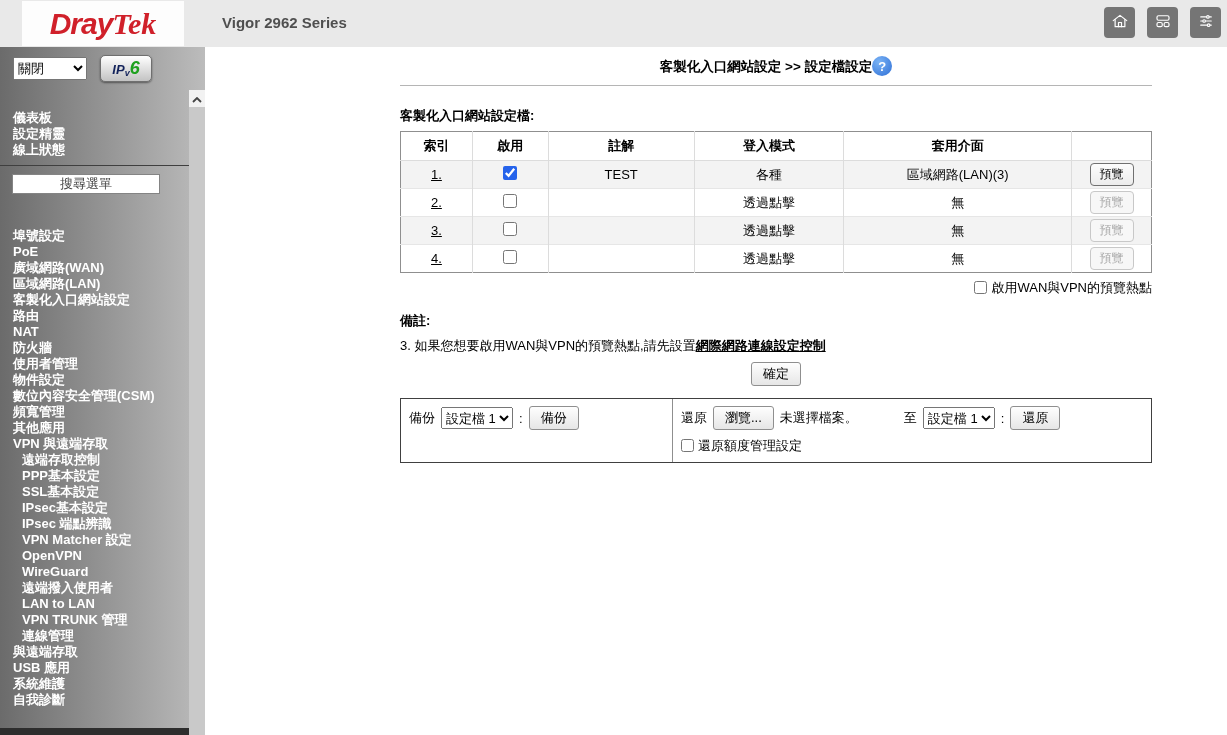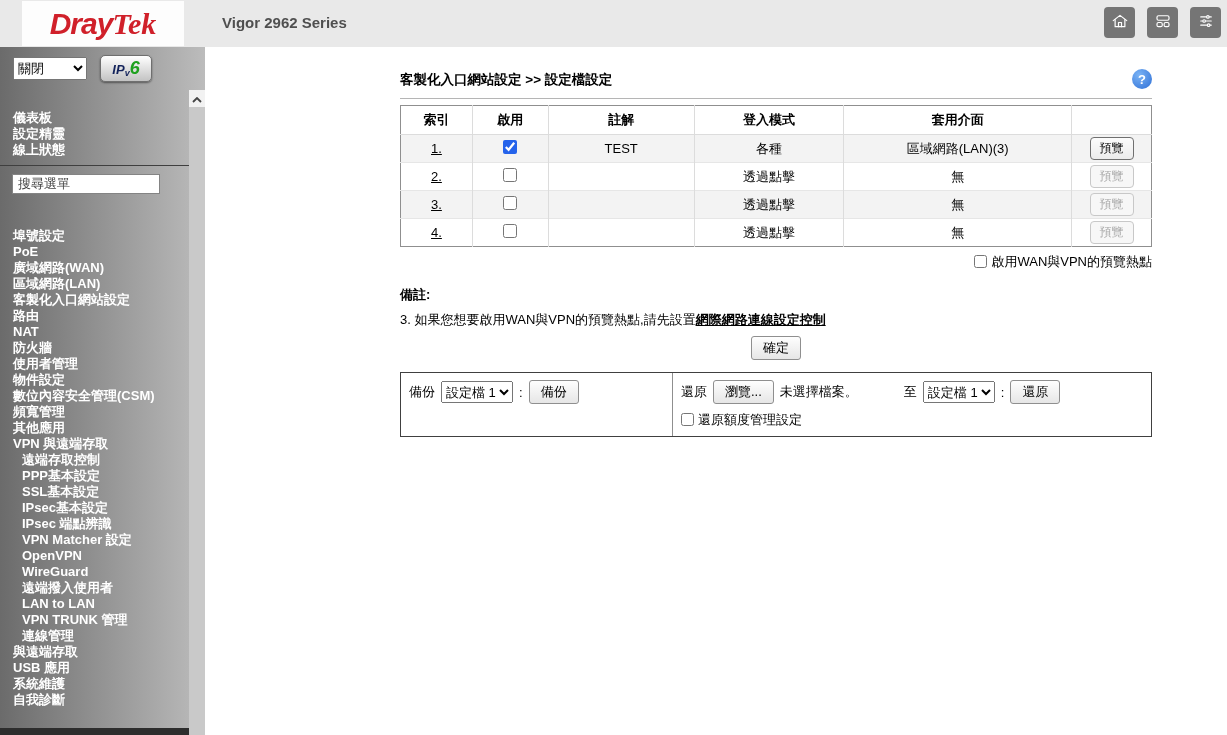--- a/index.html
+++ b/index.html
@@ -27,33 +27,33 @@
   .ipv6-btn { width: 52px; height: 27px; border: 1px solid #6f6f6f; border-radius: 5px;
     background: linear-gradient(#ffffff, #c3c3c3); box-shadow: 0 1px 2px rgba(0,0,0,.45);
     font-weight: bold; font-style: italic; font-size: 13px; color: #13235b; cursor: pointer; line-height: 1; }
   .ipv6-v { font-size: 9px; vertical-align: -2px; }
   .ipv6-six { color: #1fa11f; font-size: 18px; }
   .side-top-items { position: absolute; top: 63px; left: 13px; }
   .side-top-items .menu-item { padding-left: 0; }
   .side-divider { position: absolute; top: 118px; left: 0; width: 189px; border-top: 1px solid #3f3f3f; }
   .search-input { position: absolute; top: 127px; left: 12px; width: 148px; height: 20px;
     border: 1px solid #848484; font-size: 13px; color: #444; padding: 1px 5px;
-    font-family: Liberation Sans, sans-serif; }
+    font-family: Liberation Sans, sans-serif; text-align: center; }
   .menu { position: absolute; top: 181px; left: 0; width: 189px; }
   .menu-item { padding-left: 13px; line-height: 16px; font-size: 13px; font-weight: bold;
     color: #ffffff; cursor: pointer; white-space: nowrap; }
   .menu-item.indent { padding-left: 22px; }
   .scrollbar { position: absolute; right: 0; top: 43px; width: 16px; height: 645px; background: #c9c9c9; }
   .scroll-up { position: absolute; top: 0; left: 0; width: 16px; height: 17px; background: #f2f2f2;
     border: none; display: flex; align-items: center; justify-content: center; cursor: pointer; padding: 0; }
   .side-bottom-strip { position: absolute; bottom: 0; left: 0; width: 189px; height: 7px; background: #2d2d2d; }
   
   .content { position: absolute; left: 205px; top: 47px; width: 1022px; height: 688px; background: #fff; }
   .content-inner { margin-left: 195px; width: 752px; padding-top: 11px; font-size: 13px; }
-  .breadcrumb-row { display: flex; justify-content: space-between; align-items: flex-start; margin-top: 13px; }
+  .breadcrumb-row { display: flex; justify-content: center; align-items: flex-start; }
   .breadcrumb { font-weight: bold; font-size: 13.5px; }
   .help-icon { width: 20px; height: 20px; border-radius: 50%; color: #fff; font-weight: bold; font-size: 13px;
     background: radial-gradient(circle at 35% 30%, #7ab3f5, #2e6fd6);
     display: flex; align-items: center; justify-content: center; margin-top: -2px; cursor: pointer; }
   .top-rule { border: none; border-top: 1px solid #b5b5b5; margin-top: 9px; }
   .section-title { font-weight: bold; margin-top: 21px; }
   .profile-table { border-collapse: collapse; margin-top: 6px; width: 752px; border: 1px solid #8f8f8f; }
   .profile-table th, .profile-table td { border-right: 1px solid #dcdcdc; text-align: center;
     height: 28px; font-size: 13px; padding: 0 4px; }
   .profile-table th:last-child, .profile-table td:last-child { border-right: none; }
@@ -193,20 +193,21 @@
 </div>
 
 <div class="content">
   <div class="content-inner">
     <div class="breadcrumb-row">
       <div class="breadcrumb">客製化入口網站設定 &gt;&gt; 設定檔設定</div>
       <div class="help-icon">?</div>
     </div>
     <hr class="top-rule">
 
+    <div class="section-title">客製化入口網站設定檔:</div>
 
     <table class="profile-table">
       <colgroup>
         <col style="width:72px">
           <col style="width:76px">
           <col style="width:146px">
         <col style="width:150px">
           <col style="width:228px">
           <col style="width:80px">
       </colgroup>

